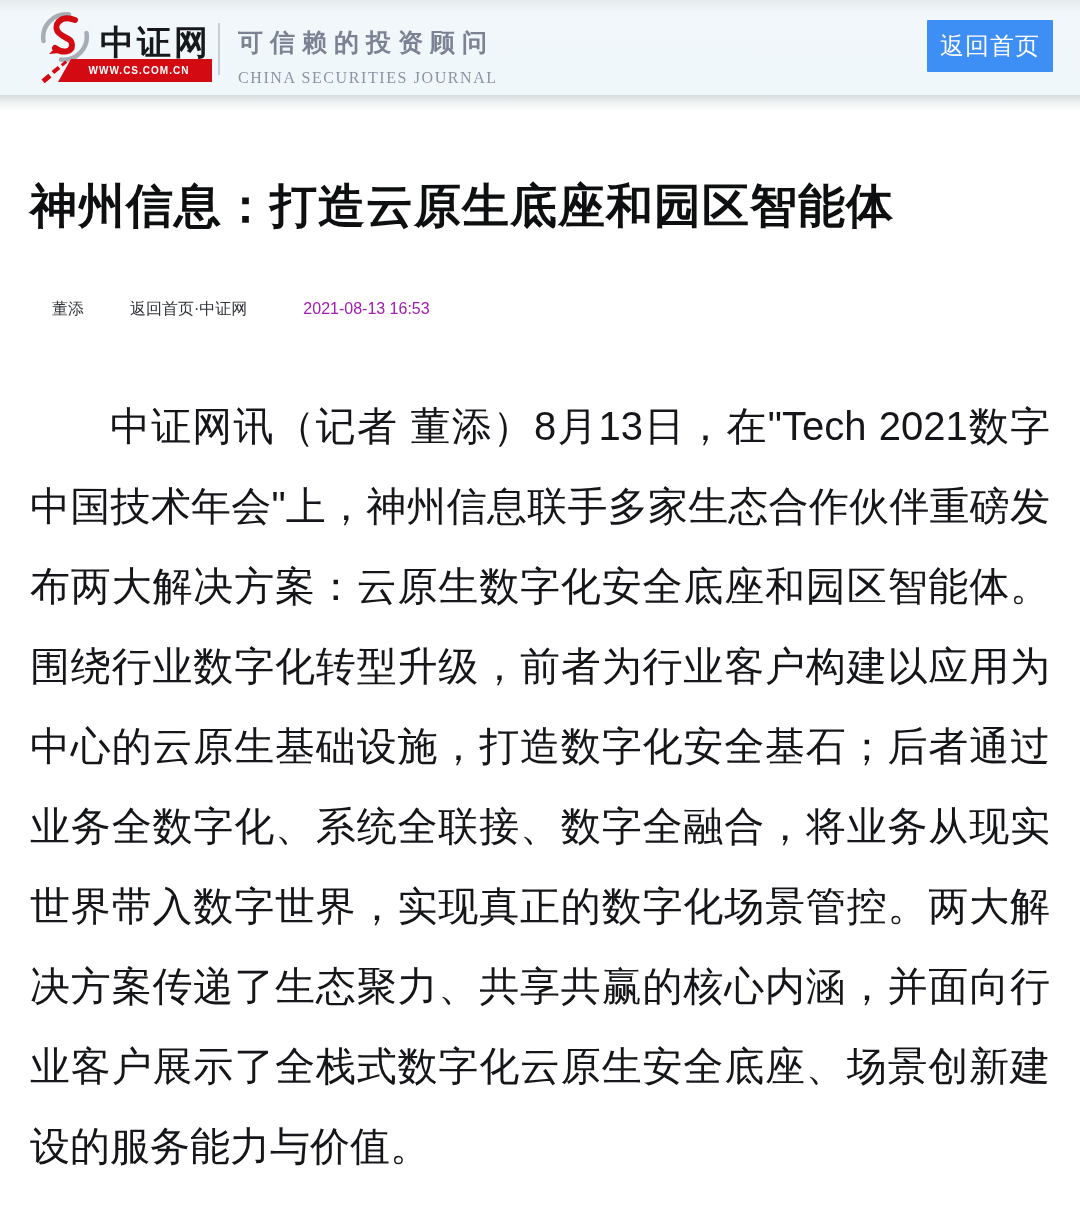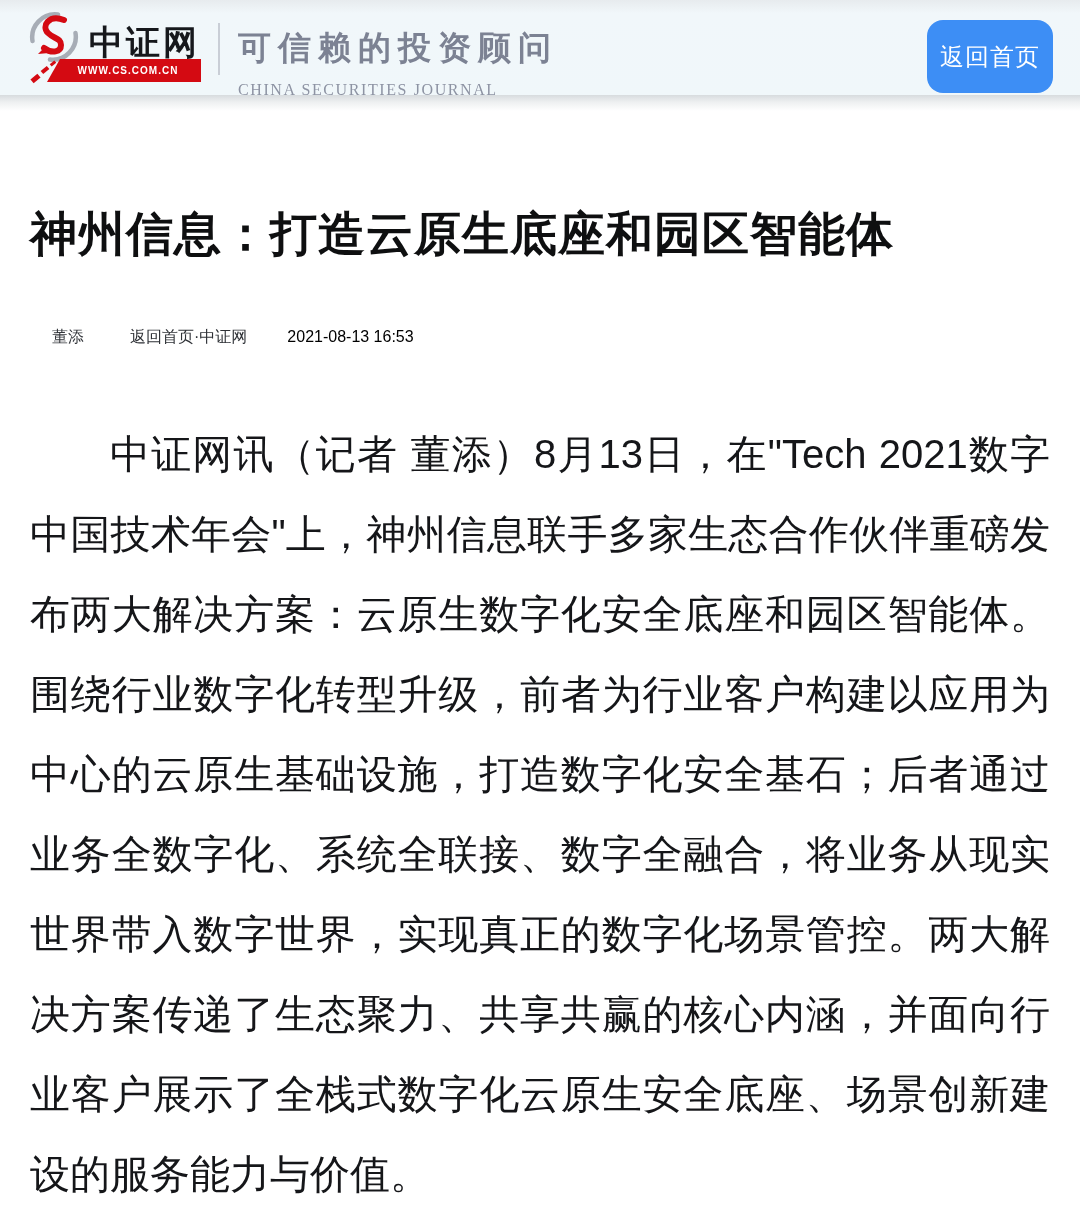--- a/index.html
+++ b/index.html
@@ -15,21 +15,21 @@
   .site-header {
     position: relative;
     height: 95px;
     background: linear-gradient(180deg, #e7ebee 0%, #f1f7fa 14%, #f0f7fa 100%);
   }
   .header-shadow {
     height: 16px;
     background: linear-gradient(180deg, #d7dbde 0%, #eef0f1 45%, #ffffff 100%);
   }
   .logo-block {
-    position: absolute; left: 1px; top: 0; width: 420px; height: 113px;
+    position: absolute; left: 12px; top: 0; width: 420px; height: 113px;
     cursor: pointer;
   }
   .logo-icon { position: absolute; left: 28px; top: 12px; width: 50px; height: 50px; }
   .site-name {
     position: absolute; left: 88px; top: 20px;
     font-size: 34px; font-weight: 700; color: #16181c; letter-spacing: 3px;
     font-family: "Liberation Sans", "DejaVu Sans", sans-serif;
   }
   .site-url-banner {
     position: absolute; left: 46px; top: 59px; width: 154px; height: 23px;
@@ -45,54 +45,54 @@
   .dash1 { left: 30px; top: 76px; width: 9px; height: 5px; }
   .dash2 { left: 40px; top: 68px; width: 8px; height: 4px; }
   .dash3 { left: 49px; top: 62px; width: 6px; height: 3px; }
 
   .header-divider {
     position: absolute; left: 218px; top: 23px; width: 2px; height: 52px;
     background: #c9ced6;
   }
   .tagline-block { position: absolute; left: 238px; top: 26px; }
   .tagline-cn {
-    font-size: 33px; color: #7c8293; letter-spacing: 7px; font-weight: 700;
+    font-size: 25px; color: #7c8293; letter-spacing: 7px; font-weight: 700;
     font-family: "Liberation Serif", "DejaVu Serif", serif;
   }
   .tagline-en {
     margin-top: 10px;
     font-size: 16px; color: #8d93a3; letter-spacing: 1.6px;
     font-family: "Liberation Serif", "DejaVu Serif", serif;
   }
 
   .home-button {
     position: absolute; right: 27px; top: 20px;
-    width: 126px; height: 73px;
-    background: #3d8ef5; border: none; border-radius: 16px;
+    width: 126px; height: 52px;
+    background: #3d8ef5; border: none; border-radius: 1px;
     color: #ffffff; font-size: 24px; letter-spacing: 1px;
     display: flex; align-items: center; justify-content: center;
     cursor: pointer;
     font-family: "Liberation Sans", "DejaVu Sans", sans-serif;
   }
 
   
   .article { padding: 0 30px; }
   .article-title {
-    margin-top: 92px;
+    margin-top: 64px;
     font-size: 47px; line-height: 62px; font-weight: 700;
     color: #0e0f10; letter-spacing: 1px;
   }
   .byline {
     margin-top: 57px; padding-left: 22px;
     display: flex; align-items: center;
     font-size: 16px; line-height: 30px;
   }
   .byline .author { color: #33363b; }
   .byline .source { color: #2e3136; margin-left: 46px; }
-  .byline .datetime { color: #000000; margin-left: 40px; }
+  .byline .datetime { color: #a21caf; margin-left: 56px; }
 
   .article-body {
     margin-top: 62px;
     font-size: 40px; line-height: 80px;
     color: #151619;
     text-align: justify;
     text-indent: 2em;
   }
 </style>
 </head>

